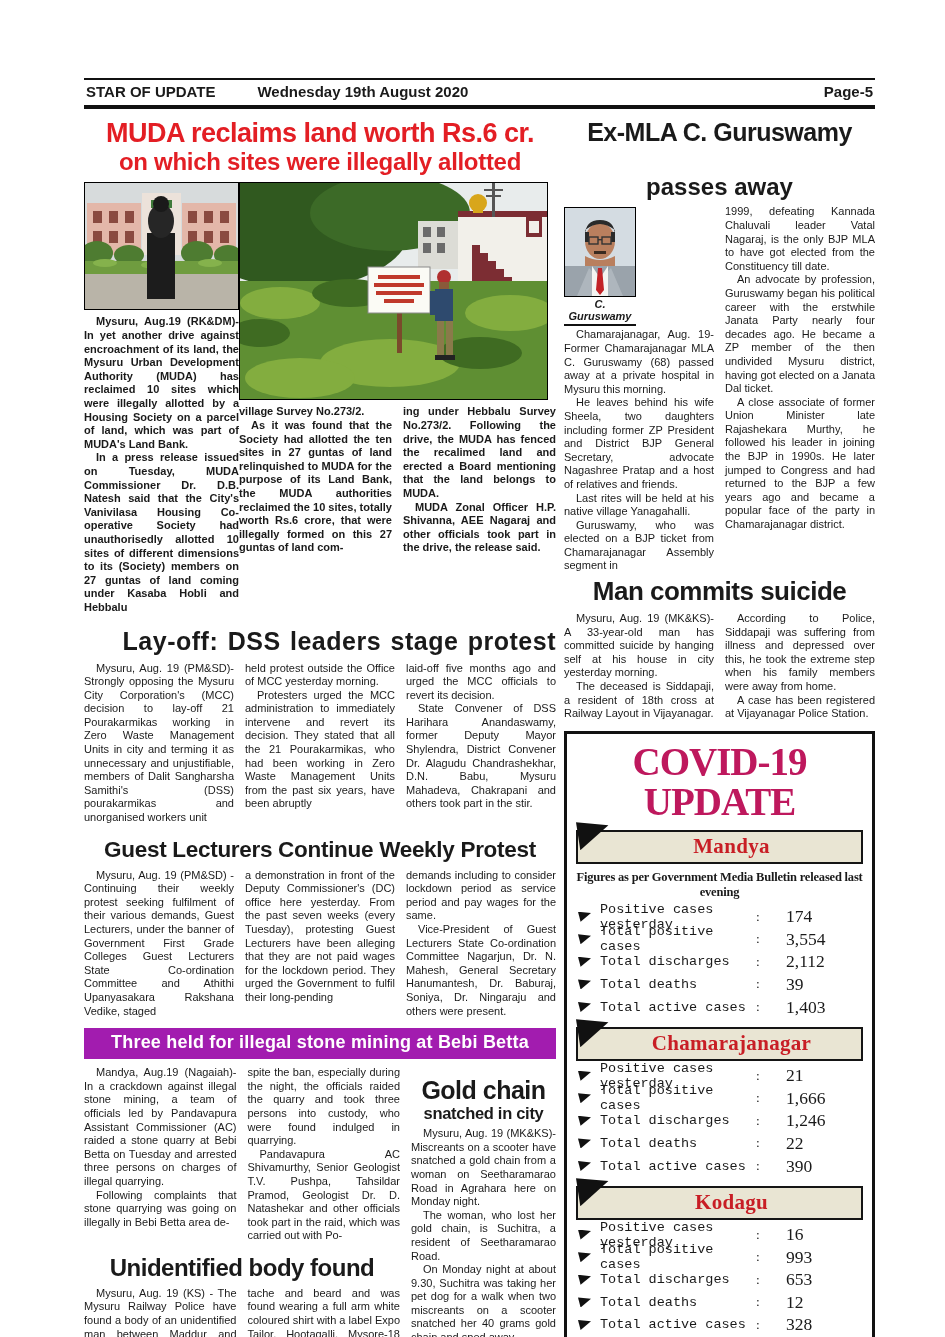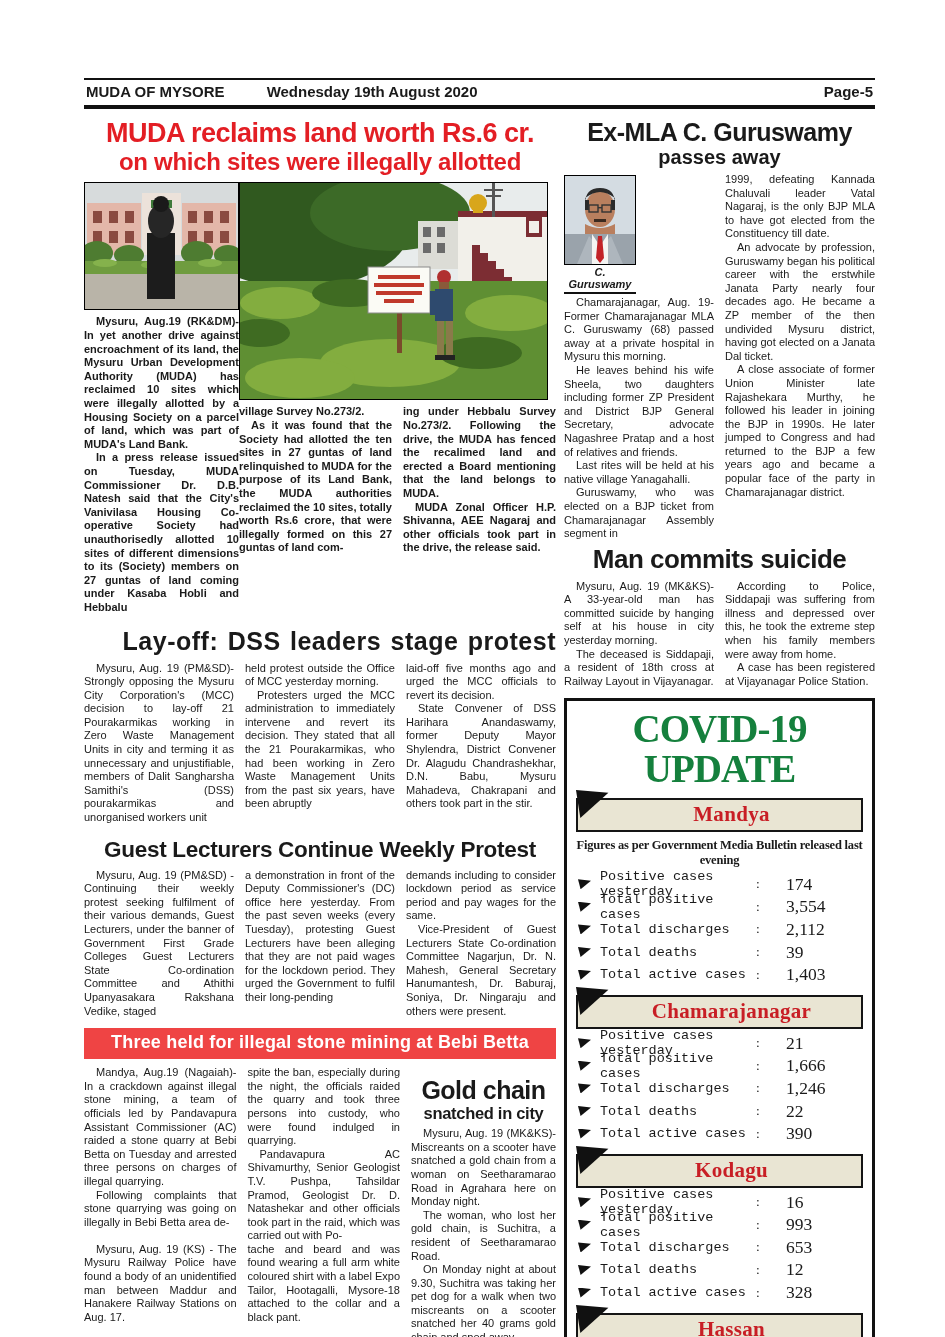--- a/index.html
+++ b/index.html
@@ -22,25 +22,25 @@
   .content{display:flex;gap:8px;}
   .left-region{width:472px;flex:none;}
   .right-region{width:311px;flex:none;}
 
   
   .muda-h{color:#e31e24;font-weight:bold;text-align:center;margin:9px 0 7px;}
   .muda-h .l1{font-size:27px;line-height:1.15;letter-spacing:-0.5px;}
   .muda-h .l2{font-size:24px;line-height:1.1;letter-spacing:-0.3px;}
   .exmla-h{font-weight:bold;text-align:center;margin:10px 0 5px;}
   .exmla-h .l1{font-size:25px;line-height:1.08;letter-spacing:-0.5px;}
-  .exmla-h .l2{font-size:20px;line-height:1.1;}
+  .exmla-h .l2{font-size:24px;line-height:1.1;margin-top:28px;}
   .suicide-h{font-size:26px;font-weight:bold;text-align:center;margin:3px 0 5px;letter-spacing:-0.5px;}
   .layoff-h{font-size:25px;font-weight:bold;text-align:right;margin:12px 0 6px;letter-spacing:0.5px;word-spacing:2px;}
   .lect-h{font-size:22.5px;font-weight:bold;text-align:center;margin:12px 0 6px;letter-spacing:-0.3px;}
-  .banner{background:#ef4444;color:#fff;font-size:18px;font-weight:bold;text-align:center;
+  .banner{background:#a21caf;color:#fff;font-size:18px;font-weight:bold;text-align:center;
           padding:4px 2px 6px;margin:10px 0 7px;letter-spacing:0.2px;}
   .bodyfound-h{font-size:24px;font-weight:bold;text-align:center;margin:11px 0 5px;letter-spacing:-0.5px;}
   .gold-h1{font-size:25px;font-weight:bold;text-align:center;line-height:1.0;margin-top:12px;letter-spacing:-0.5px;}
   .gold-h2{font-size:16.5px;font-weight:bold;text-align:center;margin:1px 0 4px;letter-spacing:-0.3px;}
 
   
   .photo{border:1px solid #000;display:block;}
   .muda-body{display:flex;gap:0;font-weight:bold;}
   .muda-c1{width:155px;flex:none;}
   .muda-c1 .photo{margin-bottom:5px;}
@@ -50,21 +50,21 @@
   .exmla-photo-float{float:left;width:72px;margin:2px 20px 2px 0;}
   .exmla-caption{font-size:11px;font-weight:bold;font-style:italic;text-align:center;
                  border-bottom:2px solid #111;padding:1px 0 2px;}
 
   .mining-body{display:flex;gap:11px;}
   .mining-left{width:316px;flex:none;}
   .mining-right{flex:1;min-width:0;}
 
   
   .covid-box{border:3px solid #111;padding:5px 9px 9px;margin-top:10px;}
-  .covid-title{font-family:"Liberation Serif",serif;font-weight:bold;color:#15803d;font-size:39px;
+  .covid-title{font-family:"Liberation Serif",serif;font-weight:bold;color:#be185d;font-size:39px;
                text-align:center;letter-spacing:-1px;word-spacing:-7px;line-height:1.02;margin:3px 0 4px;}
   .district-bar{position:relative;background:#e9e5d3;border:2px solid #151515;padding:2px 8px 3px 32px;margin-top:9px;text-align:center;}
   .district-name{font-family:"Liberation Serif",serif;font-weight:bold;color:#c81e25;font-size:21px;letter-spacing:0.3px;}
   .corner-flag{position:absolute;left:-2px;top:-10px;width:36px;height:28px;background:#111;
                clip-path:polygon(0 0,90% 10%,12% 100%);}
   .covid-note{font-family:"Liberation Serif",serif;font-weight:bold;font-size:12.5px;text-align:center;
               margin:6px 0 2px;letter-spacing:-0.2px;}
   .cv-rows{padding-top:3px;}
   .cv-row{display:flex;align-items:center;height:22.6px;}
   .cv-flag{width:13px;height:10px;background:#111;clip-path:polygon(0 0,100% 14%,20% 100%);
@@ -73,21 +73,21 @@
   .cv-colon{font-family:"Liberation Serif",serif;font-size:13.5px;width:30px;flex:none;}
   .cv-value{font-family:"Liberation Serif",serif;font-size:17.5px;}
 </style>
 </head>
 <body>
 
 <div class="page">
  <div class="inner">
 
   <header class="masthead">
-    <span>MUDA OF MYSORE</span>
+    <span>STAR OF UPDATE</span>
     <span class="date">Wednesday 19th August 2020</span>
     <span class="pageno">Page-5</span>
   </header>
 
   <div class="content">
 
    <div class="left-region">
 
     <section>
       <div class="muda-h">
@@ -246,20 +246,21 @@
             <div class="col paras">
                     <p>Mandya, Aug.19 (Nagaiah)- In a crackdown against illegal stone mining, a team of officials led by Pandavapura Assistant Commissioner (AC) raided a stone quarry at Bebi Betta on Tuesday and arrested three persons on charges of illegal quarrying.</p>
                     <p>Following complaints that stone quarrying was going on illegally in Bebi Betta area de-</p>
                   </div>
             <div class="col paras">
                     <p class="cont">spite the ban, especially during the night, the officials raided the quarry and took three persons into custody, who were found indulged in quarrying.</p>
                     <p>Pandavapura AC Shivamurthy, Senior Geologist T.V. Pushpa, Tahsildar Pramod, Geologist Dr. D. Natashekar and other officials took part in the raid, which was carried out with Po-</p>
                   </div>
           </div>
           <section>
+            <h2 class="bodyfound-h">Unidentified body found</h2>
             <div class="cols">
               <div class="col paras">
                       <p>Mysuru, Aug. 19 (KS) - The Mysuru Railway Police have found a body of an unidentified man between Maddur and Hanakere Railway Stations on Aug. 17.</p>
                     </div>
               <div class="col paras">
                       <p class="cont">tache and beard and was found wearing a full arm white coloured shirt with a label Expo Tailor, Hootagalli, Mysore-18 attached to the collar and a black pant.</p>
                     </div>
             </div>
           </section>
         </div>

